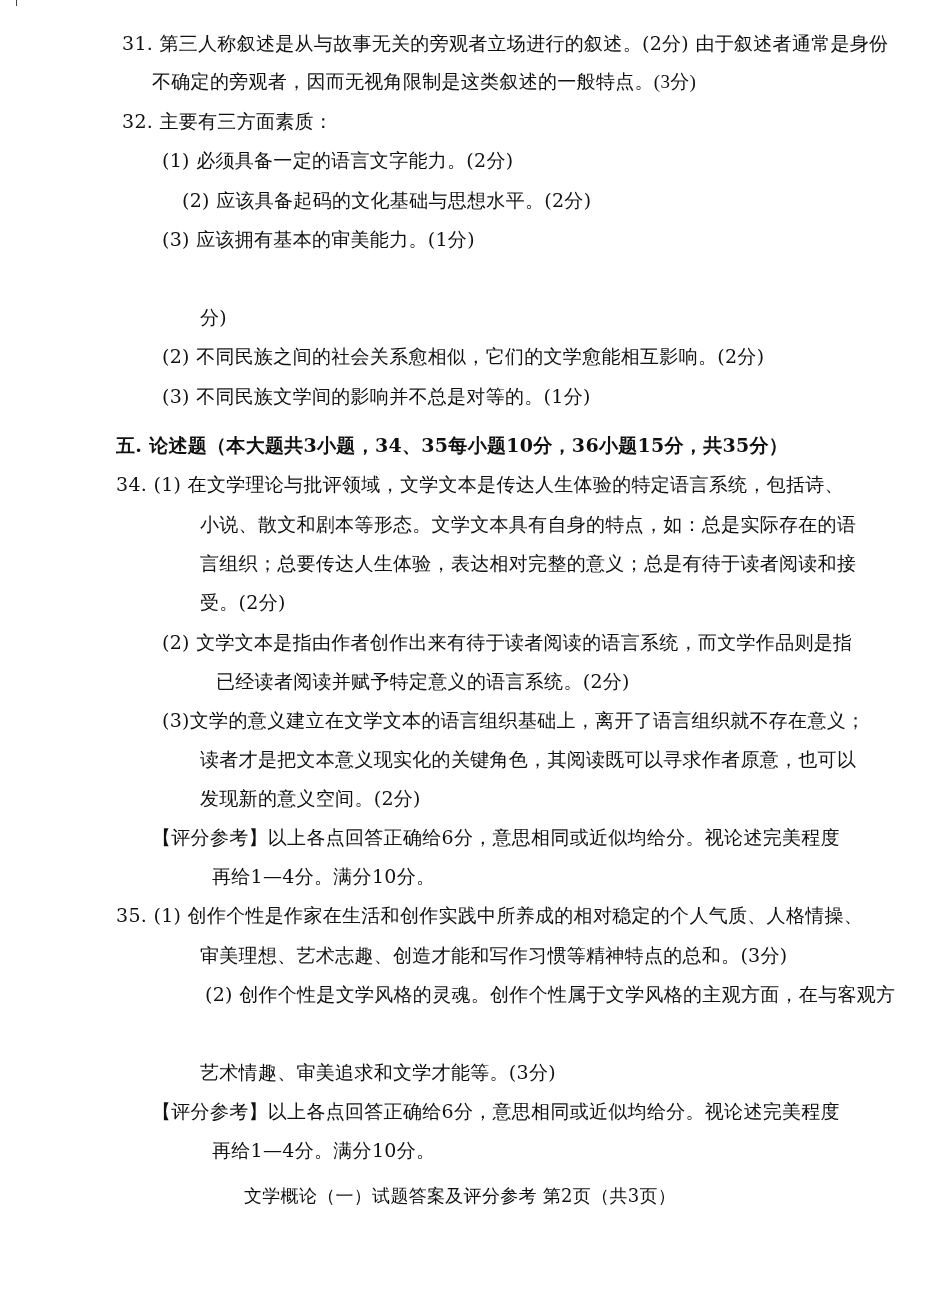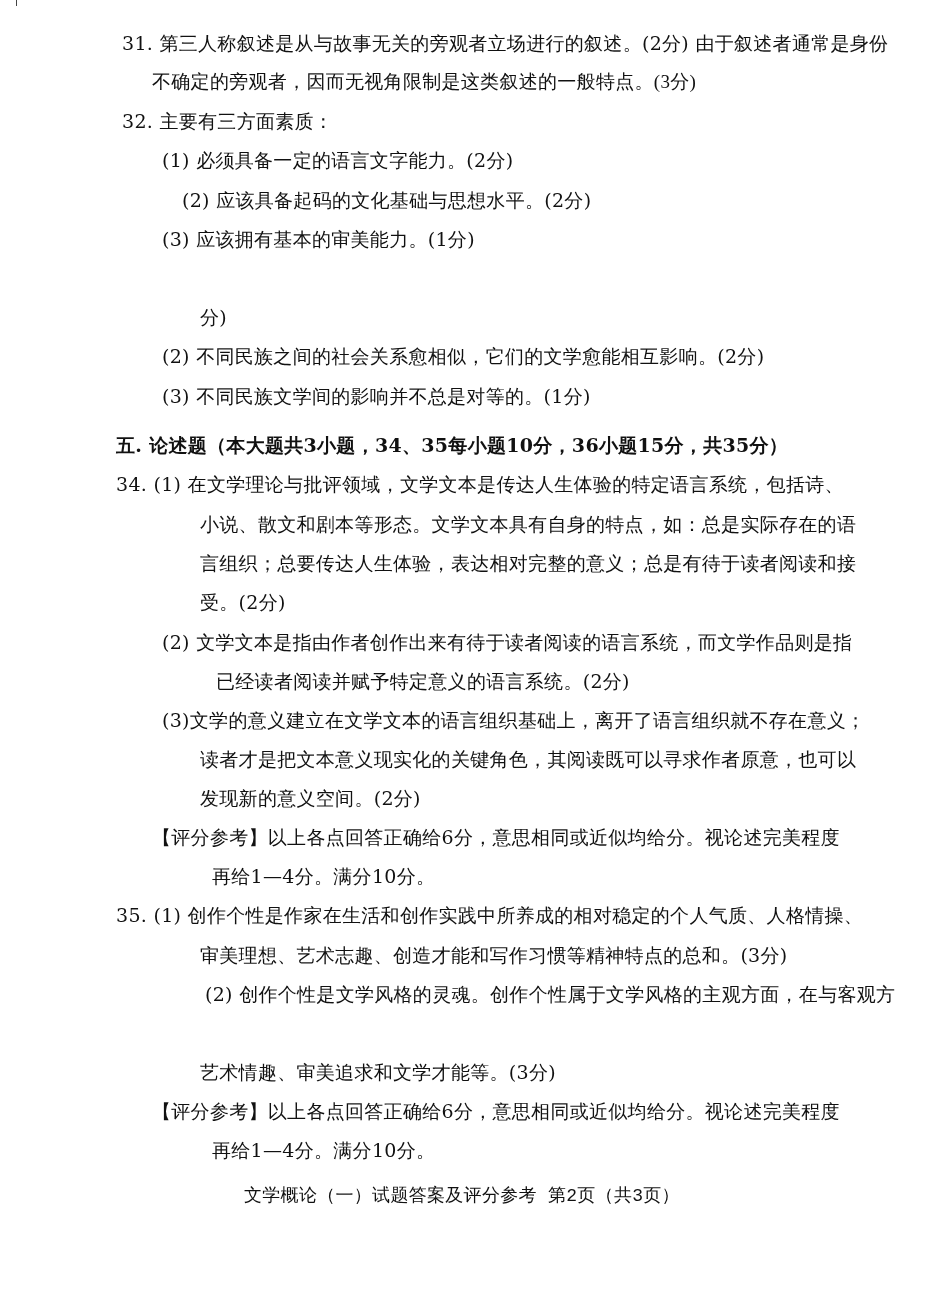--- a/index.html
+++ b/index.html
@@ -7,21 +7,21 @@
       width: 947px; height: 1301px; position: relative; overflow: hidden;
       font-family: "DejaVu Serif", "Liberation Serif", serif;
       color: #111111;
     }
     .page { position: absolute; left: 0; top: 0; width: 947px; height: 1301px; }
     .line {
       position: absolute; white-space: nowrap;
       font-size: 19px; line-height: 24px; letter-spacing: 0.3px;
     }
     .bold { font-weight: bold; }
-    .footer { font-size: 18px; font-family: Liberation Mono, monospace; }
+    .footer { font-size: 18px; }
     .scan-dot { position: absolute; left: 16px; top: 0; width: 1px; height: 6px; background: #444; }
   </style>
 </head>
 <body>
 
 <div class="page">
   <div class="scan-dot"></div>
 
   <div class="line" style="left:122px; top:31px;">31. 第三人称叙述是从与故事无关的旁观者立场进行的叙述。(2分) 由于叙述者通常是身份</div>
   <div class="line" style="left:152px; top:70px;font-family:Liberation Serif, serif;">不确定的旁观者，因而无视角限制是这类叙述的一般特点。(3分)</div>

